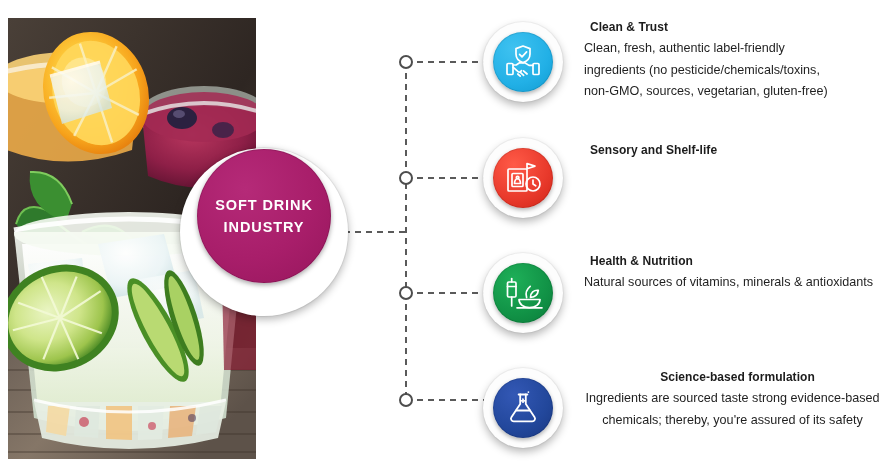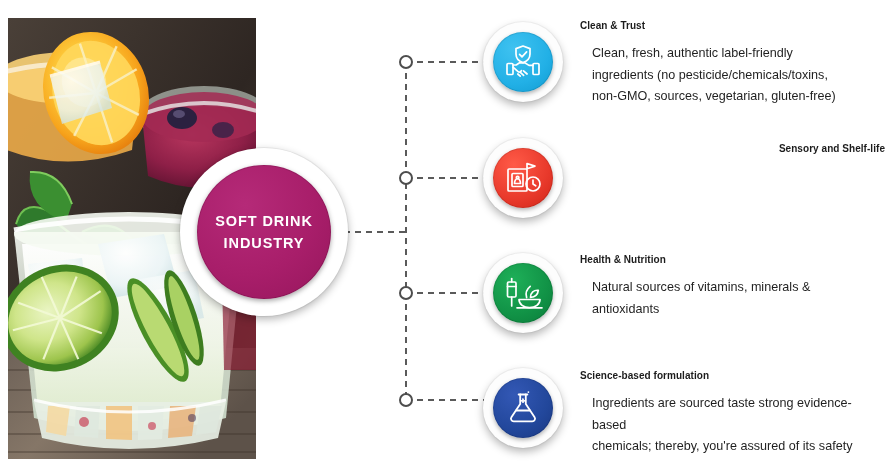--- a/index.html
+++ b/index.html
@@ -21,21 +21,21 @@
 
   
   .hub{
     position:absolute;left:180px;top:148px;width:168px;height:168px;
     border-radius:50%;
     background:#ffffff;
     box-shadow:0 3px 9px rgba(0,0,0,.30), 0 0 0 1px rgba(0,0,0,.05);
     z-index:6;
   }
   .hub-inner{
-    position:absolute;left:17px;top:17px;width:134px;height:134px;
+    position:absolute;left:17px;top:1px;width:134px;height:134px;
     border-radius:50%;
     background:radial-gradient(circle at 36% 30%, #b52a78 0%, #a81e6a 55%, #96165c 100%);
     box-shadow:inset 0 0 0 1px rgba(0,0,0,.12), 0 2px 5px rgba(0,0,0,.35);
     display:flex;flex-direction:column;
     align-items:center;justify-content:center;
     text-align:center;
   }
   .hub-inner span{
     display:block;
     color:#ffffff;
@@ -65,36 +65,36 @@
   .badge .disc svg{display:block;}
 
   .b1{left:483px;top:22px;}
   .b2{left:483px;top:138px;}
   .b3{left:483px;top:253px;}
   .b4{left:483px;top:368px;}
 
   
   .block{position:absolute;width:305px;z-index:4;}
   .block h3{
-    margin:0 0 4px 0;
-    font-size:10px;
+    margin:0 0 4px 10px;
+    font-size:12px;
     font-weight:bold;
     color:#1c1c1c;
     letter-spacing:.05px;
   }
   .block p{
-    margin:12px;
+    margin:4px;
     font-size:12.6px;
     line-height:1.72;
     color:#1f1f1f;
   }
   .t1{left:580px;top:20px;}
-  .t2{left:580px;top:143px;text-align:right;}
+  .t2{left:580px;top:143px;}
   .t3{left:580px;top:254px;}
-  .t4{left:580px;top:370px;}
+  .t4{left:580px;top:370px;text-align:center;}
 </style>
 </head>
 <body>
 
 <div id="stage">
 
   <div class="photo">
     <svg viewBox="0 0 248 441" xmlns="http://www.w3.org/2000/svg" aria-hidden="true">
       <defs>
         <linearGradient id="bgTop" x1="0" y1="0" x2="1" y2="1">

